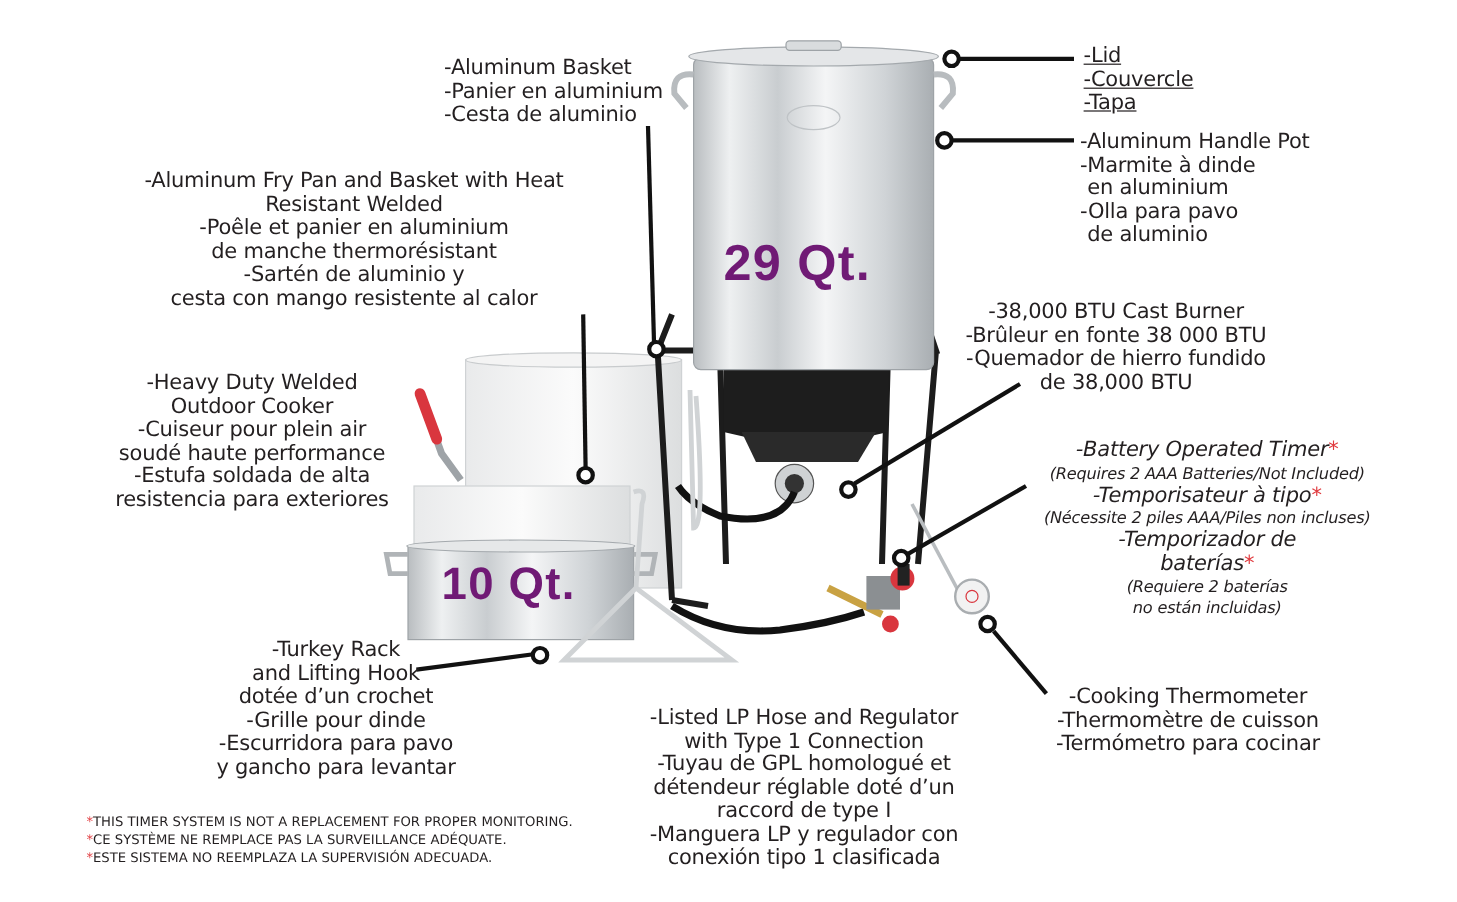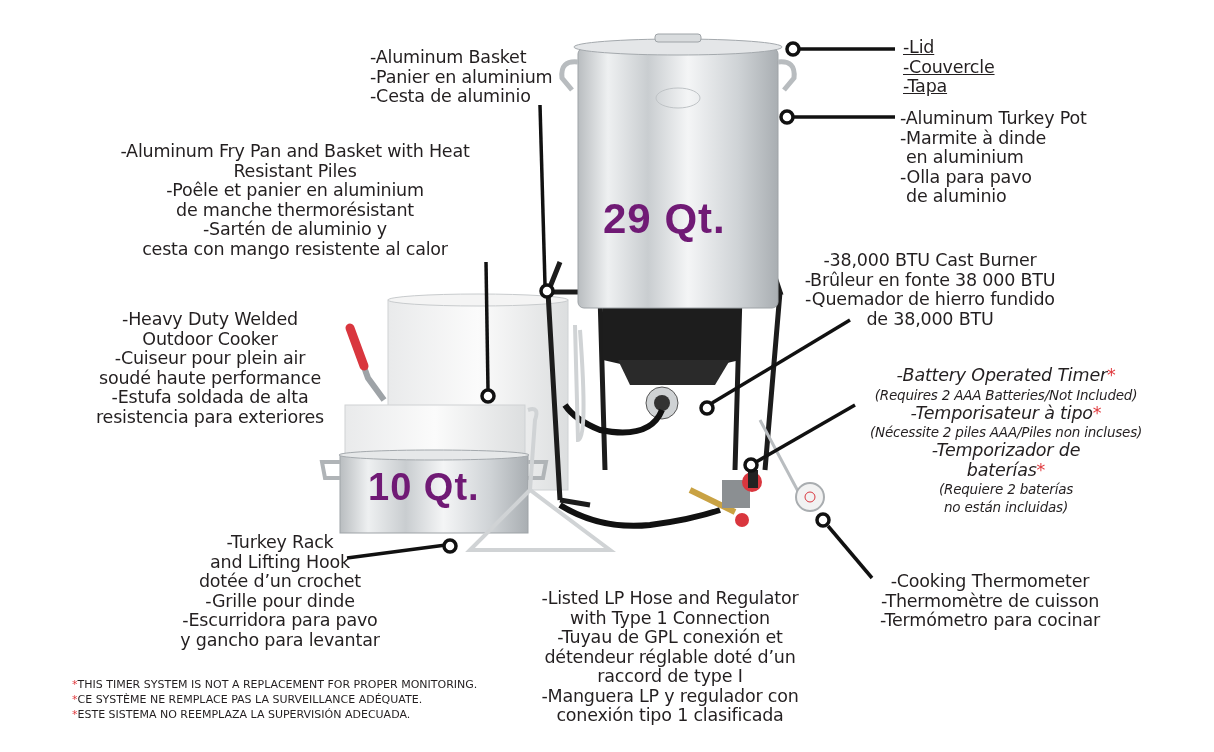--- a/index.html
+++ b/index.html
@@ -123,30 +123,30 @@
   <span class="ln">-Cesta de aluminio</span>
 </div>
 
 <div class="label left" style="left:903px; top:38px;text-decoration:underline;">
   <span class="ln">-Lid</span>
   <span class="ln">-Couvercle</span>
   <span class="ln">-Tapa</span>
 </div>
 
 <div class="label left" style="left:900px; top:109px;">
-  <span class="ln">-Aluminum Turkey Pot</span>
+  <span class="ln">-Aluminum Handle Pot</span>
   <span class="ln">-Marmite à dinde</span>
   <span class="ln" style="padding-left:6px;">en aluminium</span>
   <span class="ln">-Olla para pavo</span>
   <span class="ln" style="padding-left:6px;">de aluminio</span>
 </div>
 
 <div class="label center" style="left:100px; top:142px; width:390px;">
   <span class="ln">-Aluminum Fry Pan and Basket with Heat</span>
-  <span class="ln">Resistant Piles</span>
+  <span class="ln">Resistant Welded</span>
   <span class="ln">-Poêle et panier en aluminium</span>
   <span class="ln">de manche thermorésistant</span>
   <span class="ln">-Sartén de aluminio y</span>
   <span class="ln">cesta con mango resistente al calor</span>
 </div>
 
 <div class="label center" style="left:800px; top:251px; width:260px;">
   <span class="ln">-38,000 BTU Cast Burner</span>
   <span class="ln">-Brûleur en fonte 38 000 BTU</span>
   <span class="ln">-Quemador de hierro fundido</span>
@@ -178,21 +178,21 @@
   <span class="ln">and Lifting Hook</span>
   <span class="ln">dotée d’un crochet</span>
   <span class="ln">-Grille pour dinde</span>
   <span class="ln">-Escurridora para pavo</span>
   <span class="ln">y gancho para levantar</span>
 </div>
 
 <div class="label center" style="left:520px; top:589px; width:300px;">
   <span class="ln">-Listed LP Hose and Regulator</span>
   <span class="ln">with Type 1 Connection</span>
-  <span class="ln">-Tuyau de GPL conexión et</span>
+  <span class="ln">-Tuyau de GPL homologué et</span>
   <span class="ln">détendeur réglable doté d’un</span>
   <span class="ln">raccord de type I</span>
   <span class="ln">-Manguera LP y regulador con</span>
   <span class="ln">conexión tipo 1 clasificada</span>
 </div>
 
 <div class="label center" style="left:860px; top:572px; width:260px;">
   <span class="ln">-Cooking Thermometer</span>
   <span class="ln">-Thermomètre de cuisson</span>
   <span class="ln">-Termómetro para cocinar</span>

